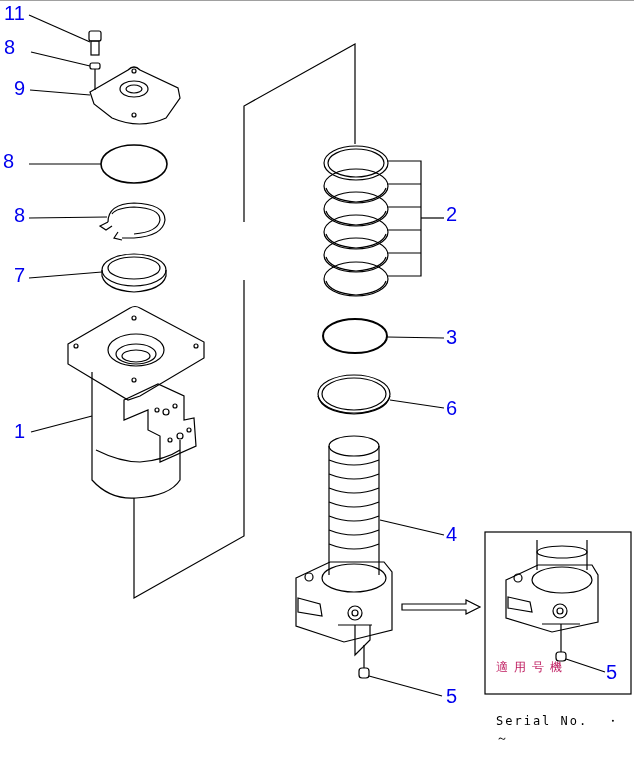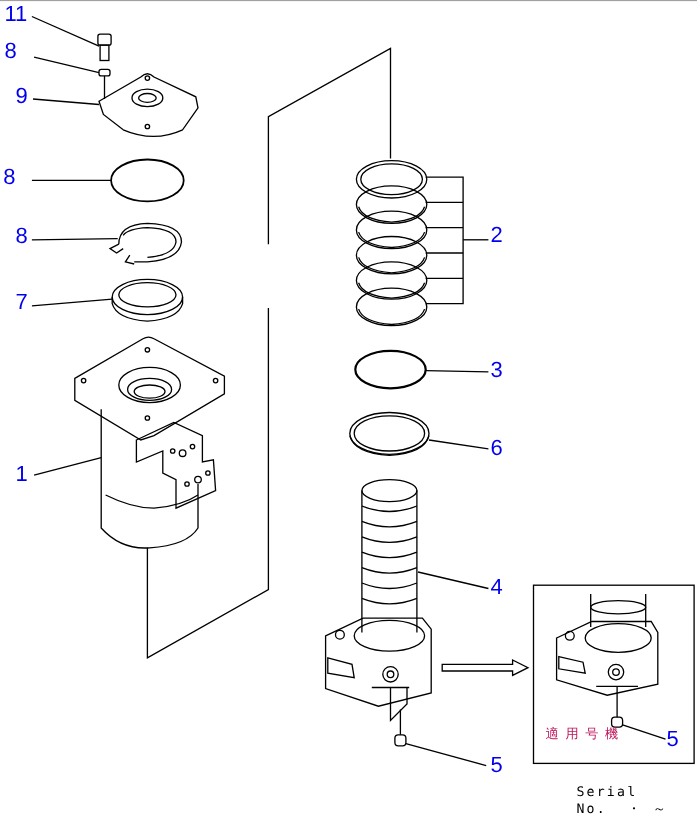--- a/index.html
+++ b/index.html
@@ -1,21 +1,21 @@
 <!DOCTYPE html>
 <html><head>
 <meta charset="utf-8">
 <style>
   html, body { margin:0; padding:0; background:#ffffff; }
   body { width:634px; height:757px; position:relative; overflow:hidden; font-family:"Liberation Sans", sans-serif; }
   .topline { position:absolute; left:0; top:0; width:634px; height:1px; background:#a0a0a0; }
   svg.diagram { position:absolute; left:0; top:0; }
   .lbl { position:absolute; font-family:"Liberation Sans", sans-serif; font-weight:normal; font-size:20px; color:#0000ee; line-height:20px; }
   .serial-jp { position:absolute; left:496px; top:659px; font-family:"DejaVu Sans Mono", monospace; font-size:12px; letter-spacing:6px; color:#be185d; }
-  .serial-en { position:absolute; left:496px; top:713px; font-family:"DejaVu Sans Mono", monospace; font-size:12px; letter-spacing:2px; color:#000;margin-left:28px; }
+  .serial-en { position:absolute; left:496px; top:713px; font-family:"DejaVu Sans Mono", monospace; font-size:12px; letter-spacing:2px; color:#000; }
 </style>
 </head>
 <body>
 
 <div class="topline"></div>
 
 <svg class="diagram" width="634" height="757" viewBox="0 0 634 757" fill="none" stroke="#000" stroke-width="1.2">
 
   <g>
     <rect x="89" y="31" width="12" height="10" rx="2"></rect>

